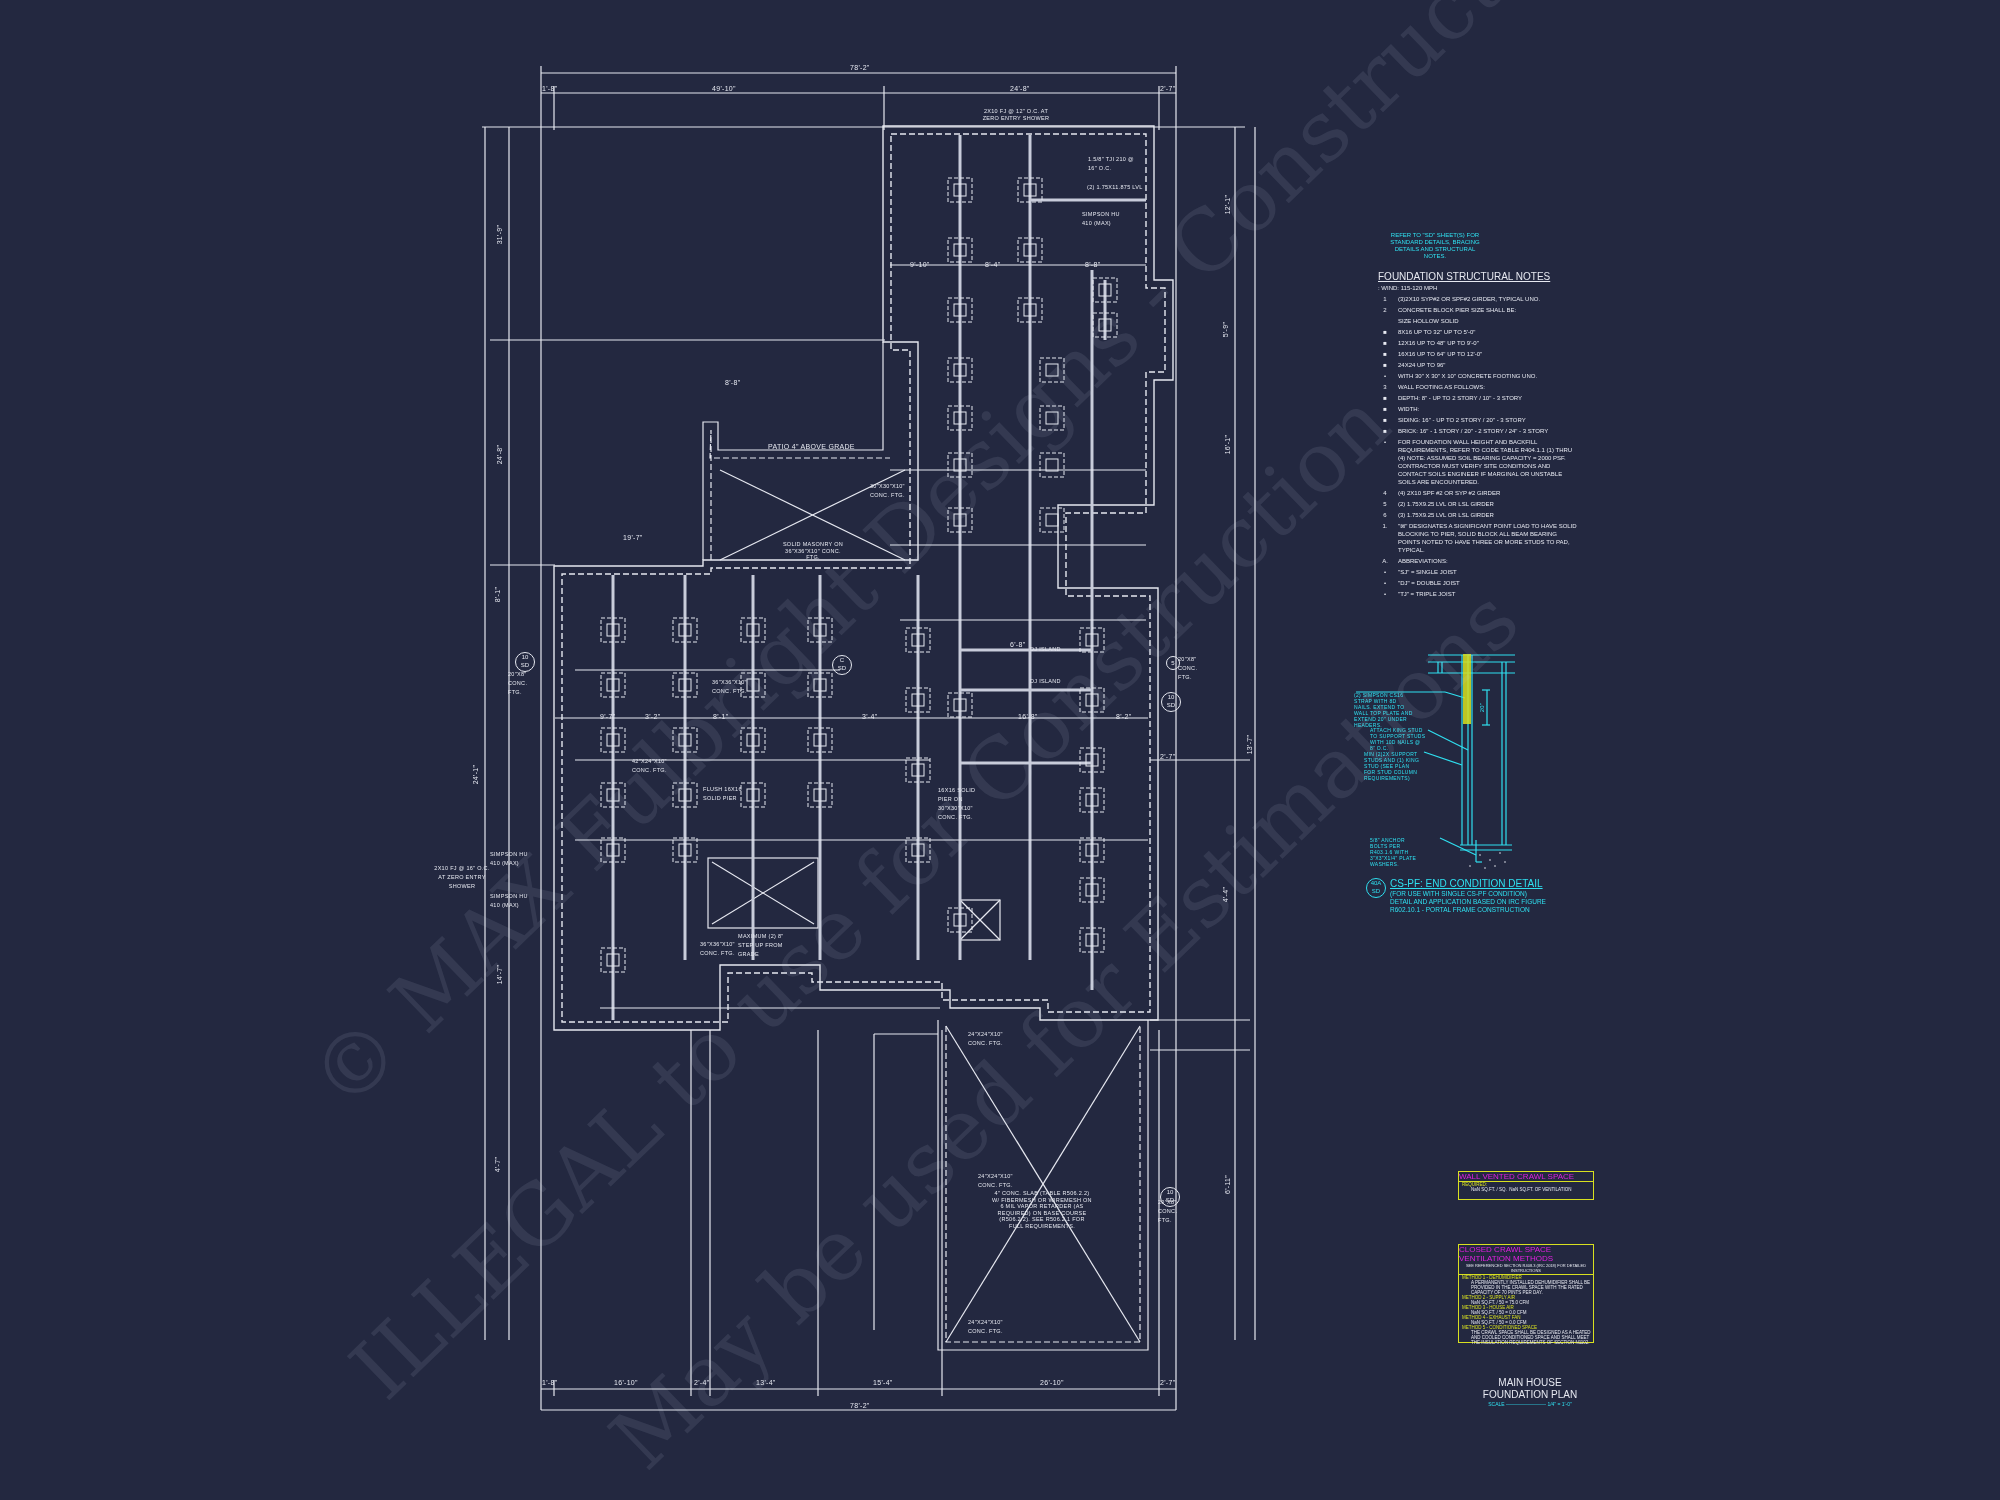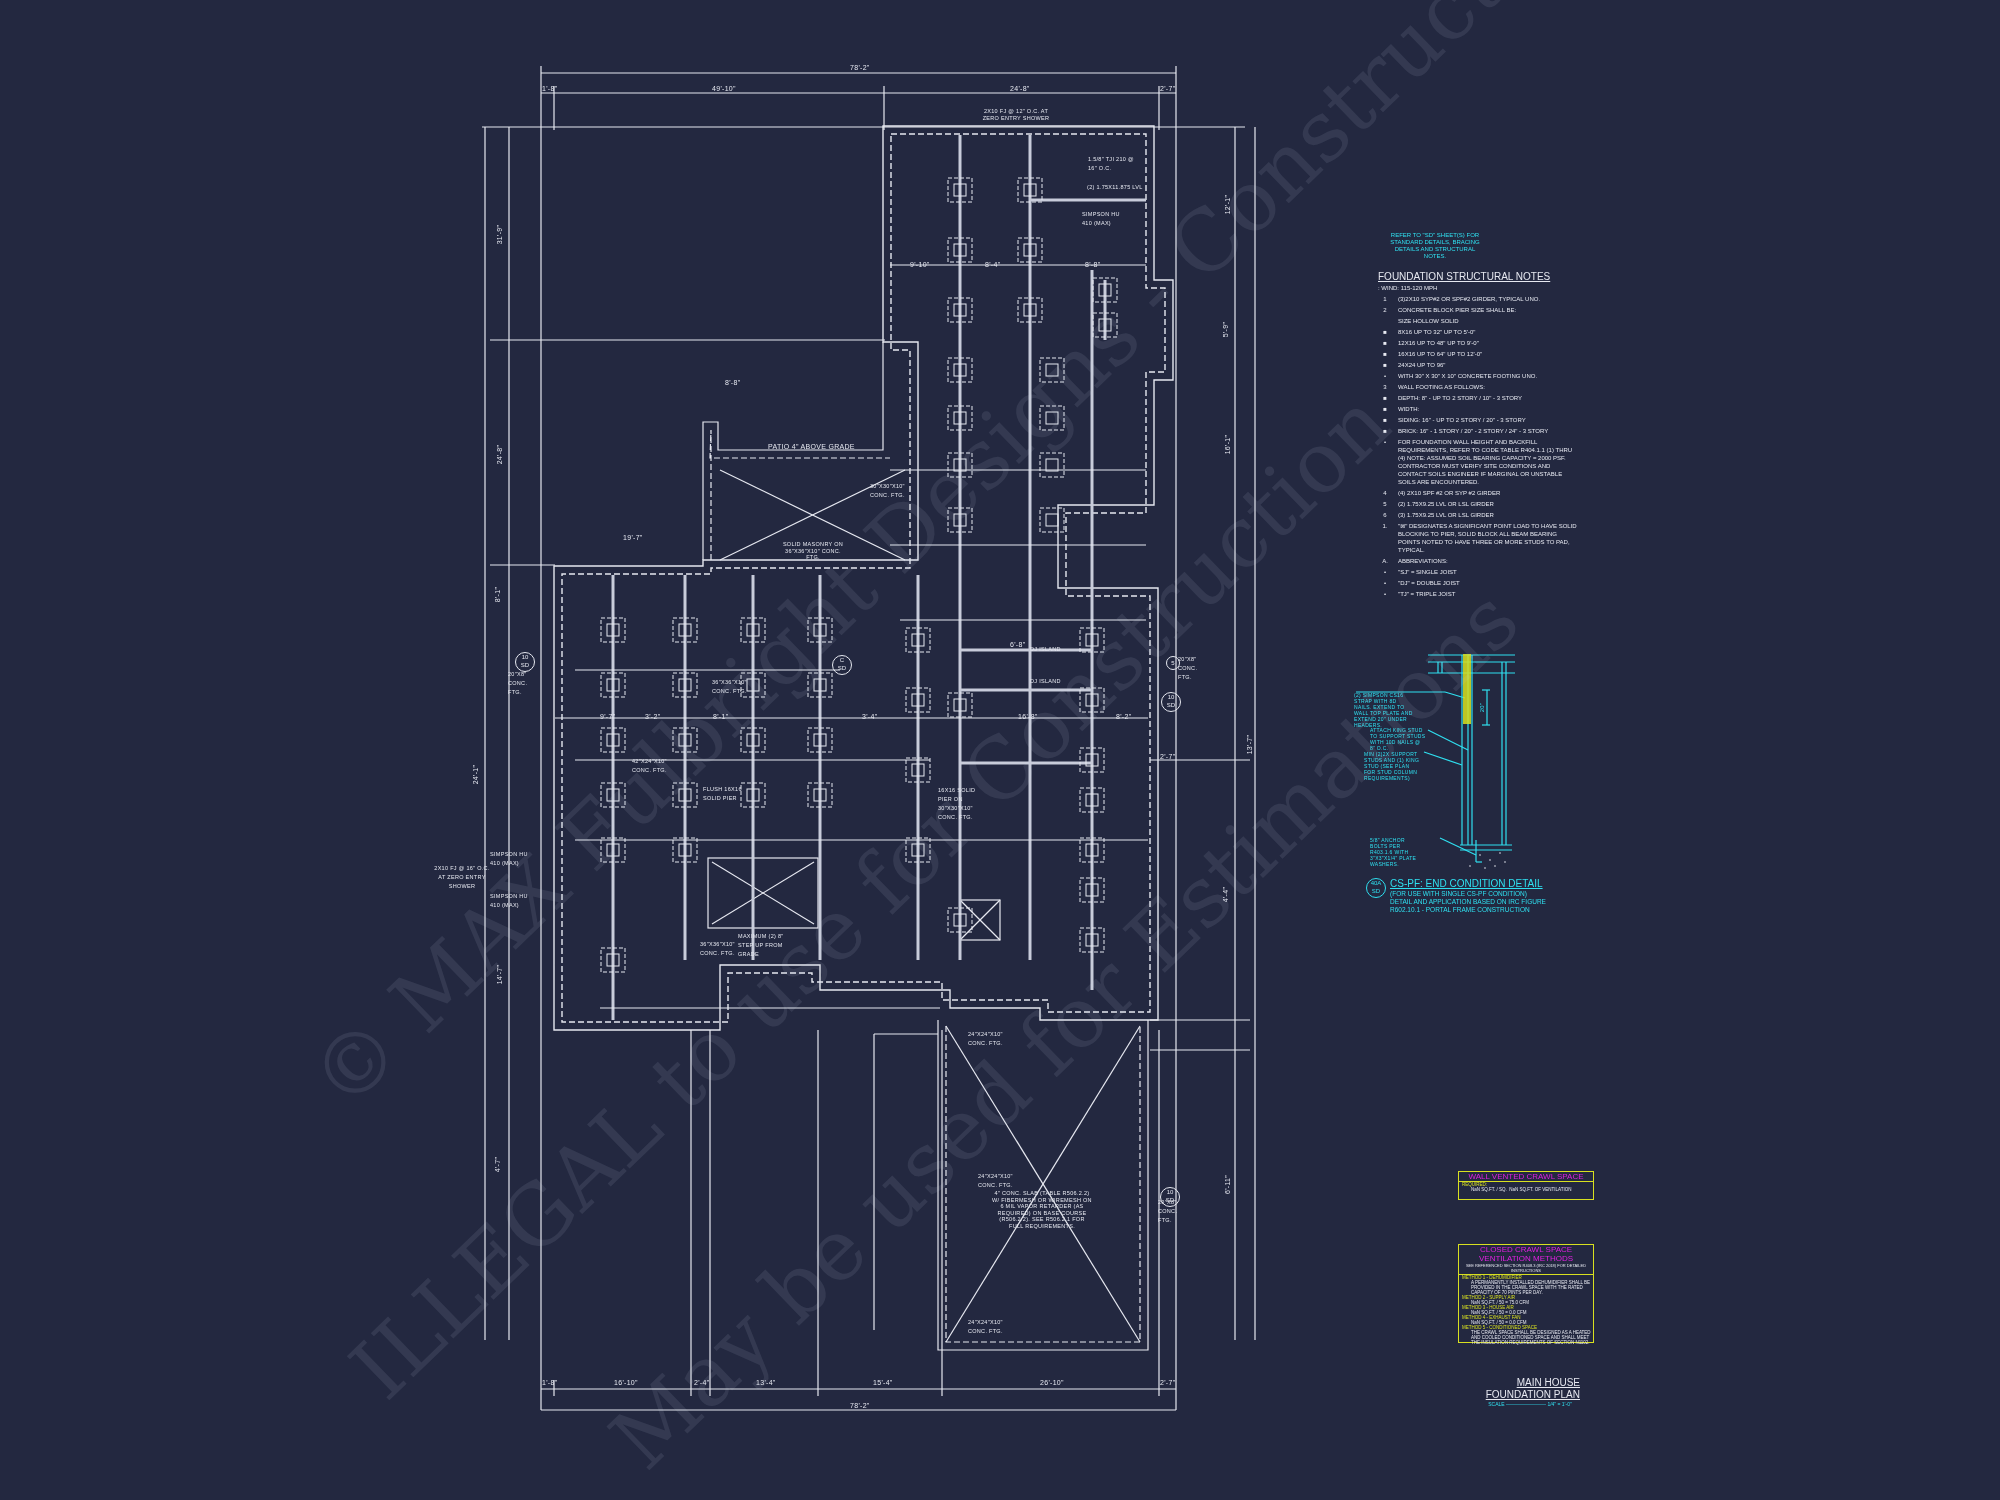--- a/index.html
+++ b/index.html
@@ -10,26 +10,26 @@
   .notes { position:absolute; left:1378px; top:272px; width:200px; color:#e6e8f0; font-size:6px; line-height:8px; text-transform:uppercase; }
   .notes .h { text-decoration:underline; font-size:10px; line-height:10px; margin-bottom:2px; }
   .notes .row { display:flex; gap:6px; margin:3px 0; }
   .notes .k { width:14px; flex:none; text-align:center; }
   .refer { position:absolute; left:1385px; top:232px; width:100px; color:#2fe0f0; font-size:6px; line-height:7px; text-align:center; text-transform:uppercase; }
   .detail-title { position:absolute; left:1366px; top:878px; width:200px; }
   .detail-title .t { color:#2fe0f0; font-size:10px; text-decoration:underline; text-transform:uppercase; position:absolute; left:24px; top:0; }
   .detail-title .s { color:#2fe0f0; font-size:6.5px; line-height:8px; text-transform:uppercase; position:absolute; left:24px; top:12px; white-space:nowrap; }
   .bubble { position:absolute; border:1px solid #e6e8f0; border-radius:50%; color:#e6e8f0; font-size:6px; text-align:center; line-height:8px; }
   .tbl { position:absolute; border:1.5px solid #d8e020; }
-  .tbl .hd { color:#e020e0; font-size:8px; text-align:center; text-transform:uppercase; line-height:9px; }
+  .tbl .hd { color:#e020e0; font-size:8px; text-align:left; text-transform:uppercase; line-height:9px; }
   .tbl .sub { color:#e6e8f0; font-size:4px; text-align:center; text-transform:uppercase; }
   .tbl .lbl { color:#d8e020; font-size:4.5px; text-transform:uppercase; padding-left:3px; }
   .tbl .ln { color:#e6e8f0; font-size:4.5px; padding-left:12px; }
   .plan-title { position:absolute; left:1480px; top:1377px; width:100px; text-align:center; }
-  .plan-title .a { color:#e6e8f0; font-size:10px; text-decoration:underline; line-height:12px; text-transform:uppercase;text-align:right; }
+  .plan-title .a { color:#e6e8f0; font-size:10px; line-height:12px; text-transform:uppercase; }
   .plan-title .sc { color:#2fe0f0; font-size:5px; }
   .watermark { position:absolute; color:rgba(210,215,235,0.10); font-family:"DejaVu Serif", serif; white-space:nowrap; transform-origin:left bottom; pointer-events:none; }
 </style>
 </head>
 <body>
 
 <svg id="canvas" width="2000" height="1500" viewBox="0 0 2000 1500" xmlns="http://www.w3.org/2000/svg">
   <g stroke="#e6e8f0" fill="none" stroke-width="1.2">
 
     <g>

